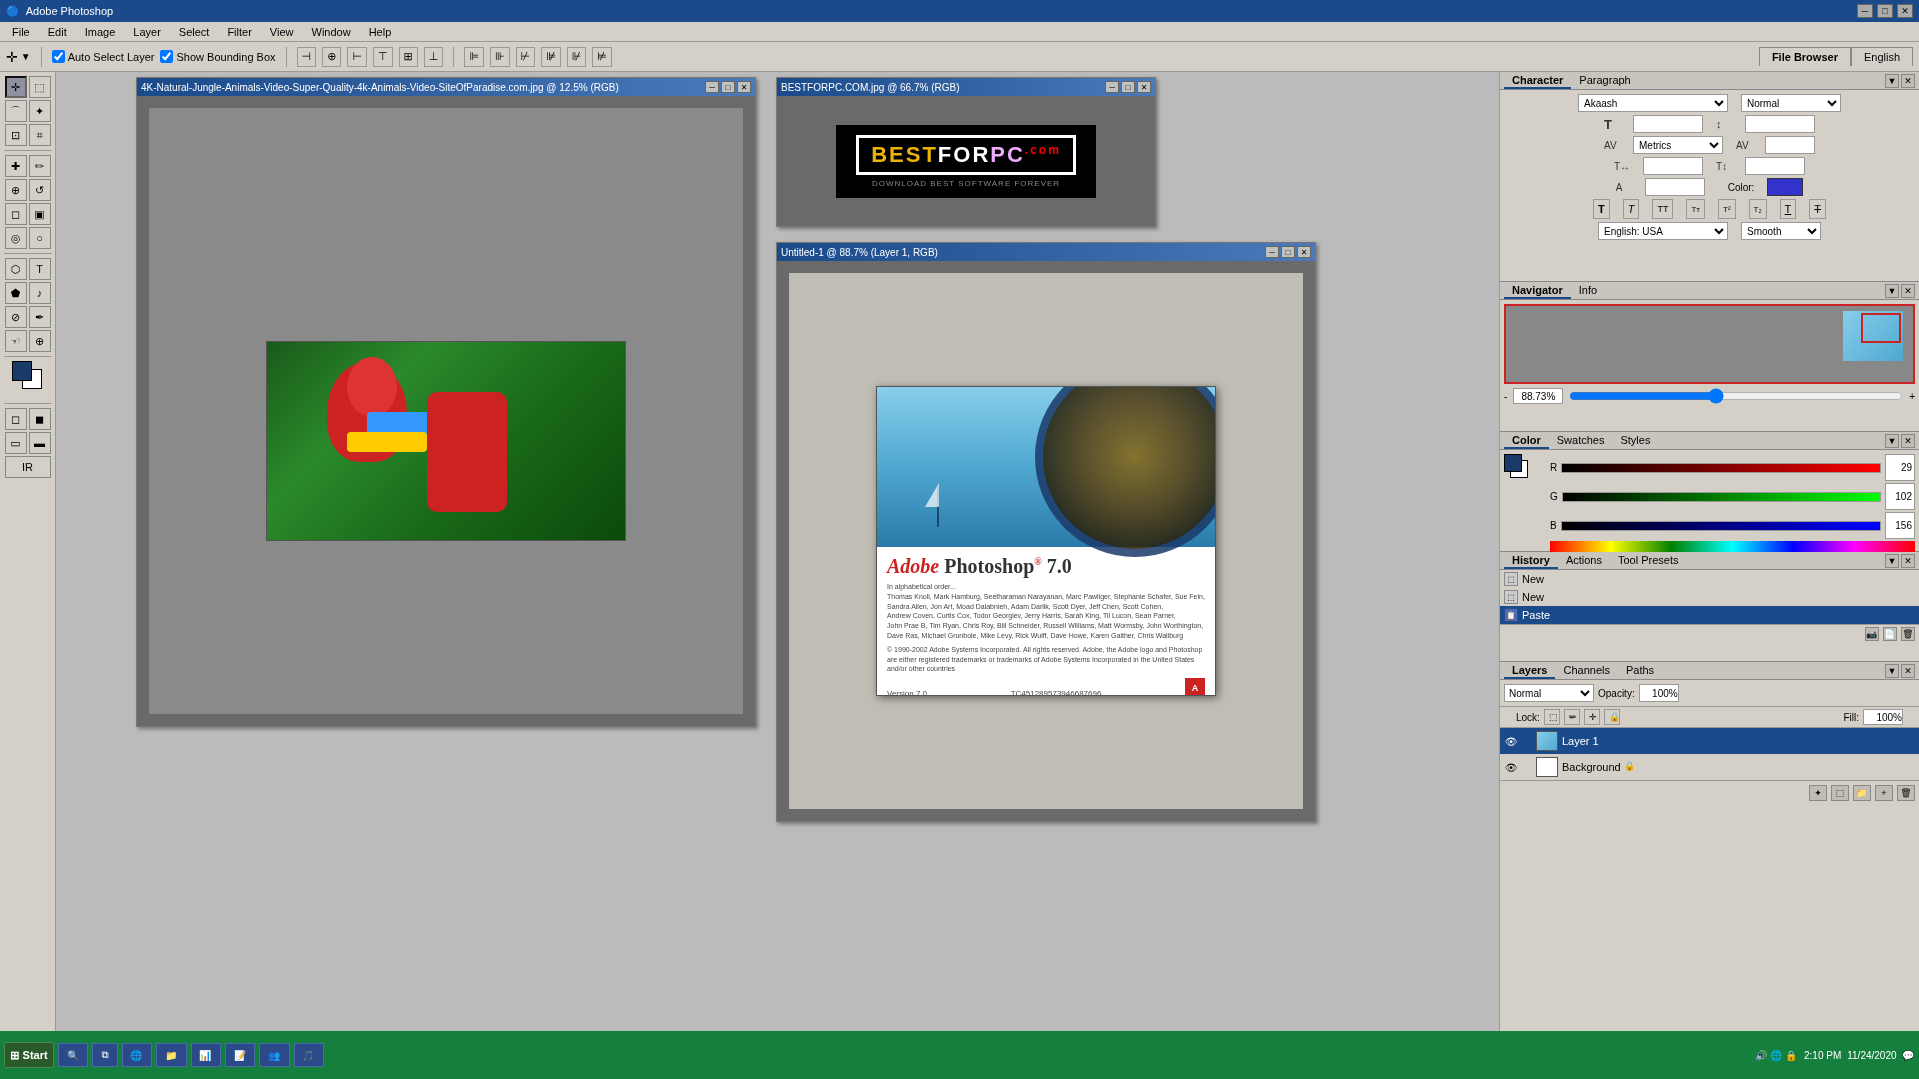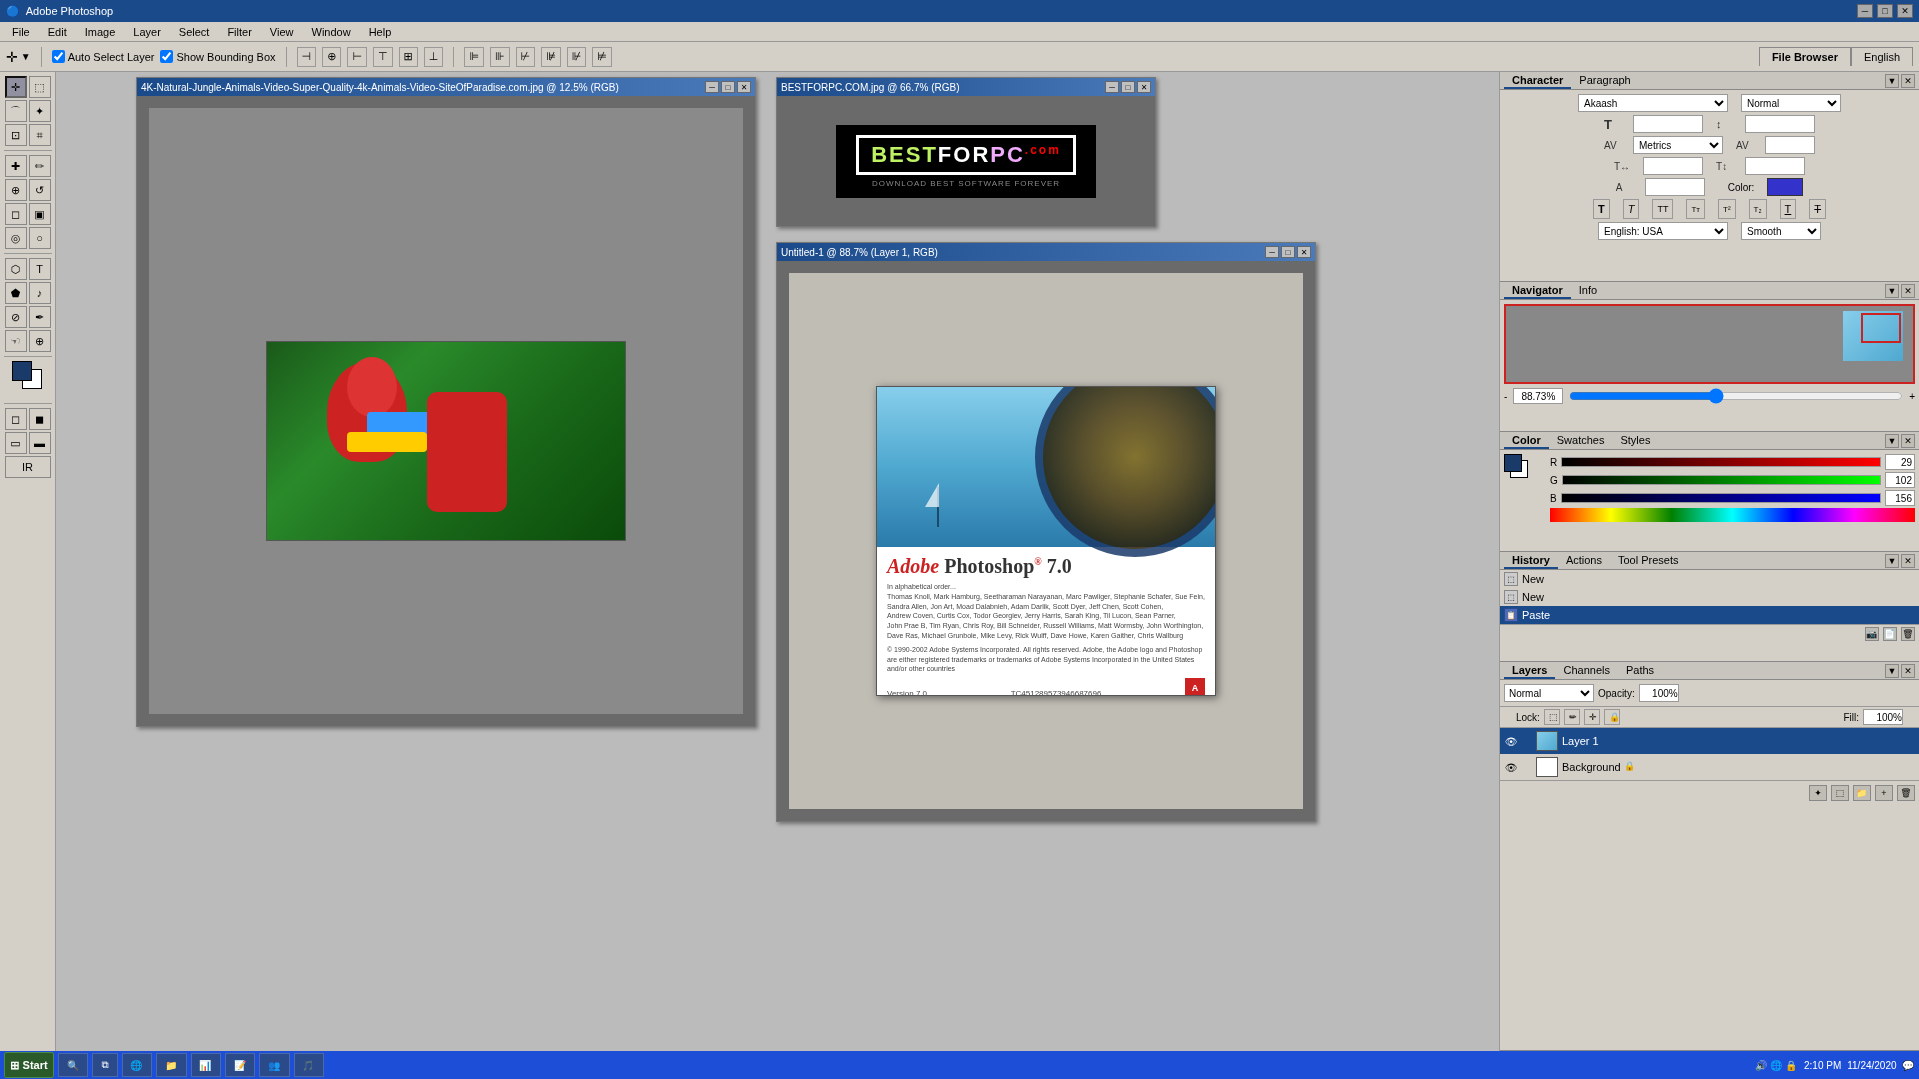--- a/index.html
+++ b/index.html
@@ -87,21 +87,21 @@
     }
     .panel-content { padding: 4px; }
 
     
     .char-panel { font-size: 10px; }
     .char-row { display: flex; align-items: center; gap: 13px; margin-bottom: 3px; justify-content: center; }
     .char-input { width: 70px; height: 18px; border: 1px solid #999; background: white; padding: 1px 3px; font-size: 10px; }
     .char-select { width: 110px; height: 18px; border: 1px solid #999; background: white; padding: 1px; font-size: 10px; }
     .char-label { font-size: 10px; color: #333; min-width: 16px; }
     .color-slider-row { display: flex; align-items: center; gap: 4px; margin-bottom: 2px; font-size: 10px; }
-    .color-value { width: 30px; height: 16px; border: 1px solid #999; background: white; font-size: 10px; text-align: right; padding: 0 2px; }
+    .color-value { width: 30px; height: 27px; border: 1px solid #999; background: white; font-size: 10px; text-align: right; padding: 0 2px; }
     .spectrum-bar { width: 100%; height: 14px; background: linear-gradient(to right, red, yellow, green, cyan, blue, magenta, red); }
     .history-item { display: flex; align-items: center; padding: 2px 4px; font-size: 11px; gap: 4px; }
     .history-item.active-hist { background: #1a4a8a; color: white; }
     .layers-controls { display: flex; align-items: center; gap: 4px; padding: 4px; border-bottom: 1px solid #999; }
     .layers-select { width: 90px; height: 18px; border: 1px solid #999; background: white; font-size: 10px; }
     .layers-lock-row { display: flex; align-items: center; gap: 4px; padding: 2px 16px; border-bottom: 1px solid #999; font-size: 10px; }
     .layer-item { display: flex; align-items: center; padding: 2px 4px; gap: 4px; height: 26px; }
     .layer-item.active { background: #1a4a8a; color: white; }
     .layer-thumb { width: 22px; height: 20px; background: #888; border: 1px solid #555; }
     .layer-thumb.white-bg { background: white; }
@@ -112,21 +112,21 @@
 
     
     .status-bar {
       width: 100%; height: 22px; background: #d4d0c8;
       border-top: 1px solid #999; display: flex; align-items: center;
       padding: 0 8px; font-size: 10px; gap: 16px;
     }
 
     
     .taskbar {
-      width: 100%; height: 28px; background: #1d4ed8;
+      width: 100%; height: 48px; background: #15803d;
       display: flex; align-items: center; padding: 0 4px; gap: 4px;
       position: absolute; bottom: 0;
     }
     .taskbar-start { width: 50px; height: 26px; background: #2a5a2a; border: 1px solid #4a8a4a; color: white; font-size: 11px; font-weight: bold; display: flex; align-items: center; justify-content: center; cursor: pointer; border-radius: 2px; }
     .taskbar-btn { height: 24px; background: #2a4a8a; border: 1px solid #4a6aaa; color: white; font-size: 10px; padding: 0 8px; cursor: pointer; display: flex; align-items: center; }
     .taskbar-tray { margin-left: auto; display: flex; align-items: center; gap: 6px; color: white; font-size: 10px; }
     .fb-tab { padding: 3px 12px; background: #d4d0c8; border: 1px solid #888; border-bottom: none; font-size: 11px; cursor: pointer; }
     .fb-tab.active { background: #d4d0c8; font-weight: bold; }
 
     .panel-header-btn { width: 14px; height: 14px; background: #c0bdb5; border: 1px solid #888; cursor: pointer; font-size: 9px; display: flex; align-items: center; justify-content: center; }
@@ -305,21 +305,21 @@
         <span>BESTFORPC.COM.jpg @ 66.7% (RGB)</span>
         <div class="ps-window-controls">
           <button class="ps-win-btn">─</button>
           <button class="ps-win-btn">□</button>
           <button class="ps-win-btn">✕</button>
         </div>
       </div>
       <div style="background:#6a6a6a; padding:8px; width:100%; height:calc(100% - 18px); display:flex; align-items:center; justify-content:center;">
         <div style="background:#000; padding:10px 20px; text-align:center;">
           <div style="font-size:22px; font-weight:900; color:white; font-family:Impact, Arial; letter-spacing:2px; border:3px solid white; padding:4px 12px; display:inline-block;">
-            <span style="color:#bef264;">BEST</span><span style="color:white;">FOR</span><span style="color:#f0abfc;">PC</span><span style="color:#ff0000; font-size:12px; vertical-align:super;">.com</span>
+            <span style="color:#eab308;">BEST</span><span style="color:white;">FOR</span><span style="color:#f0abfc;">PC</span><span style="color:#ff0000; font-size:12px; vertical-align:super;">.com</span>
           </div>
           <div style="color:#888; font-size:8px; margin-top:4px; letter-spacing:1px;">DOWNLOAD BEST SOFTWARE FOREVER</div>
         </div>
       </div>
     </div>
 
     <div class="ps-window" style="left:720px; top:170px; width:540px; height:580px;">
       <div class="ps-window-title">
         <span>Untitled-1 @ 88.7% (Layer 1, RGB)</span>
         <div class="ps-window-controls">

